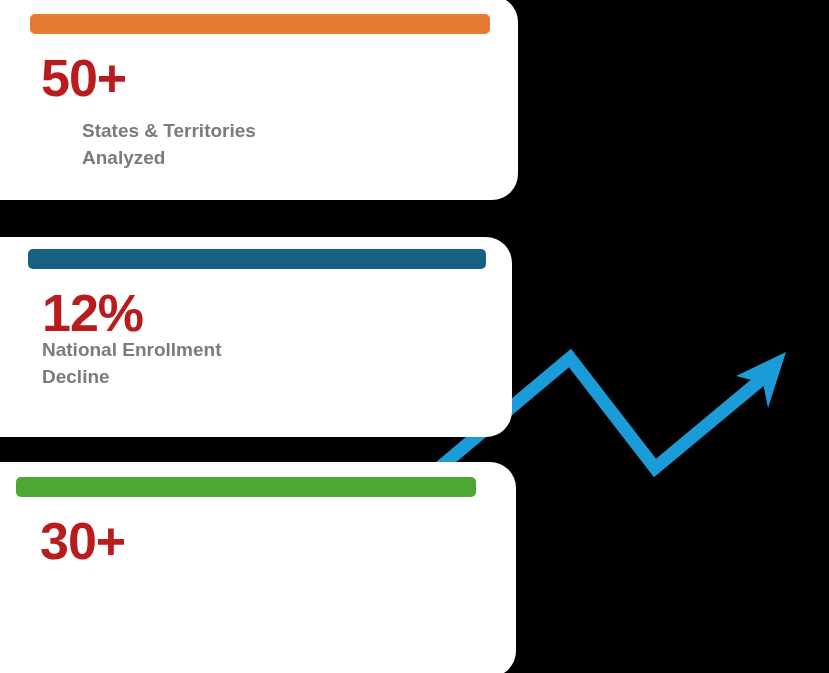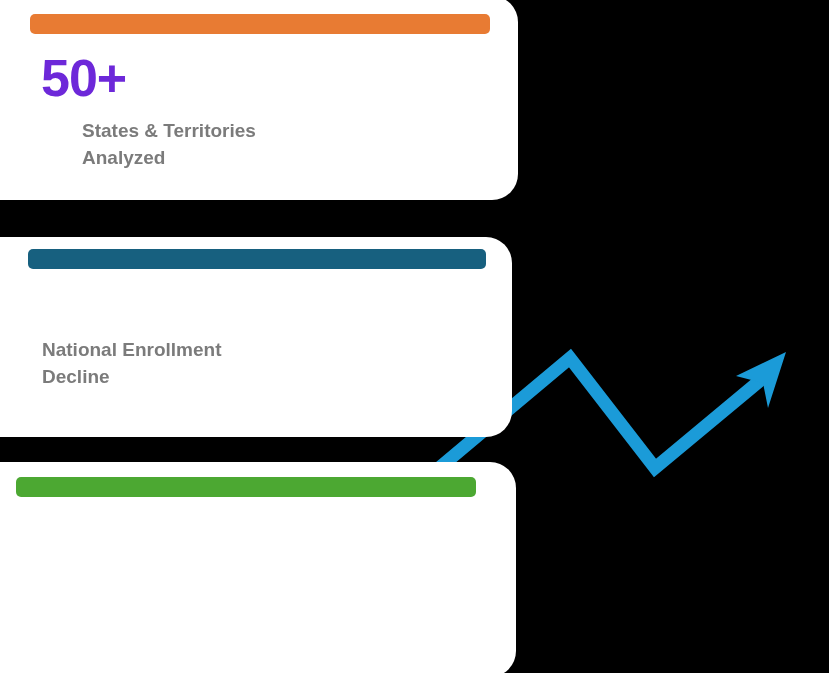--- a/index.html
+++ b/index.html
@@ -37,21 +37,21 @@
   }
   .accent-bar {
     position: absolute;
     height: 20px;
     border-radius: 5px;
   }
   .stat-value {
     position: absolute;
     font-size: 52px;
     font-weight: 700;
-    color: #6d28d9;
+    color: #b91c1c;
     letter-spacing: -1px;
     line-height: 1;
     white-space: nowrap;
   }
   .stat-label {
     position: absolute;
     font-size: 19px;
     font-weight: 700;
     color: #7b7b7b;
     line-height: 1.42;
@@ -114,20 +114,22 @@
   </svg>
 
   <div class="stat-card" id="card-enrollment-states" style="background: rgb(255, 255, 255);">
     <div class="accent-bar" id="accent-enrollment-states" style="background: rgb(232, 123, 51);"></div>
     <div class="stat-value">50+</div>
     <div class="stat-label">States &amp; Territories Analyzed</div>
   </div>
 
   <div class="stat-card" id="card-national-decline" style="background: rgb(255, 255, 255);">
     <div class="accent-bar" id="accent-national-decline" style="background: rgb(23, 96, 127);"></div>
+    <div class="stat-value">12%</div>
     <div class="stat-label">National Enrollment Decline</div>
   </div>
 
   <div class="stat-card" id="card-promise-programs" style="background: rgb(255, 255, 255);">
     <div class="accent-bar" id="accent-promise-programs" style="background: rgb(76, 168, 50);"></div>
+    <div class="stat-value">30+</div>
   </div>
 
 </div>
 
 </body></html>

